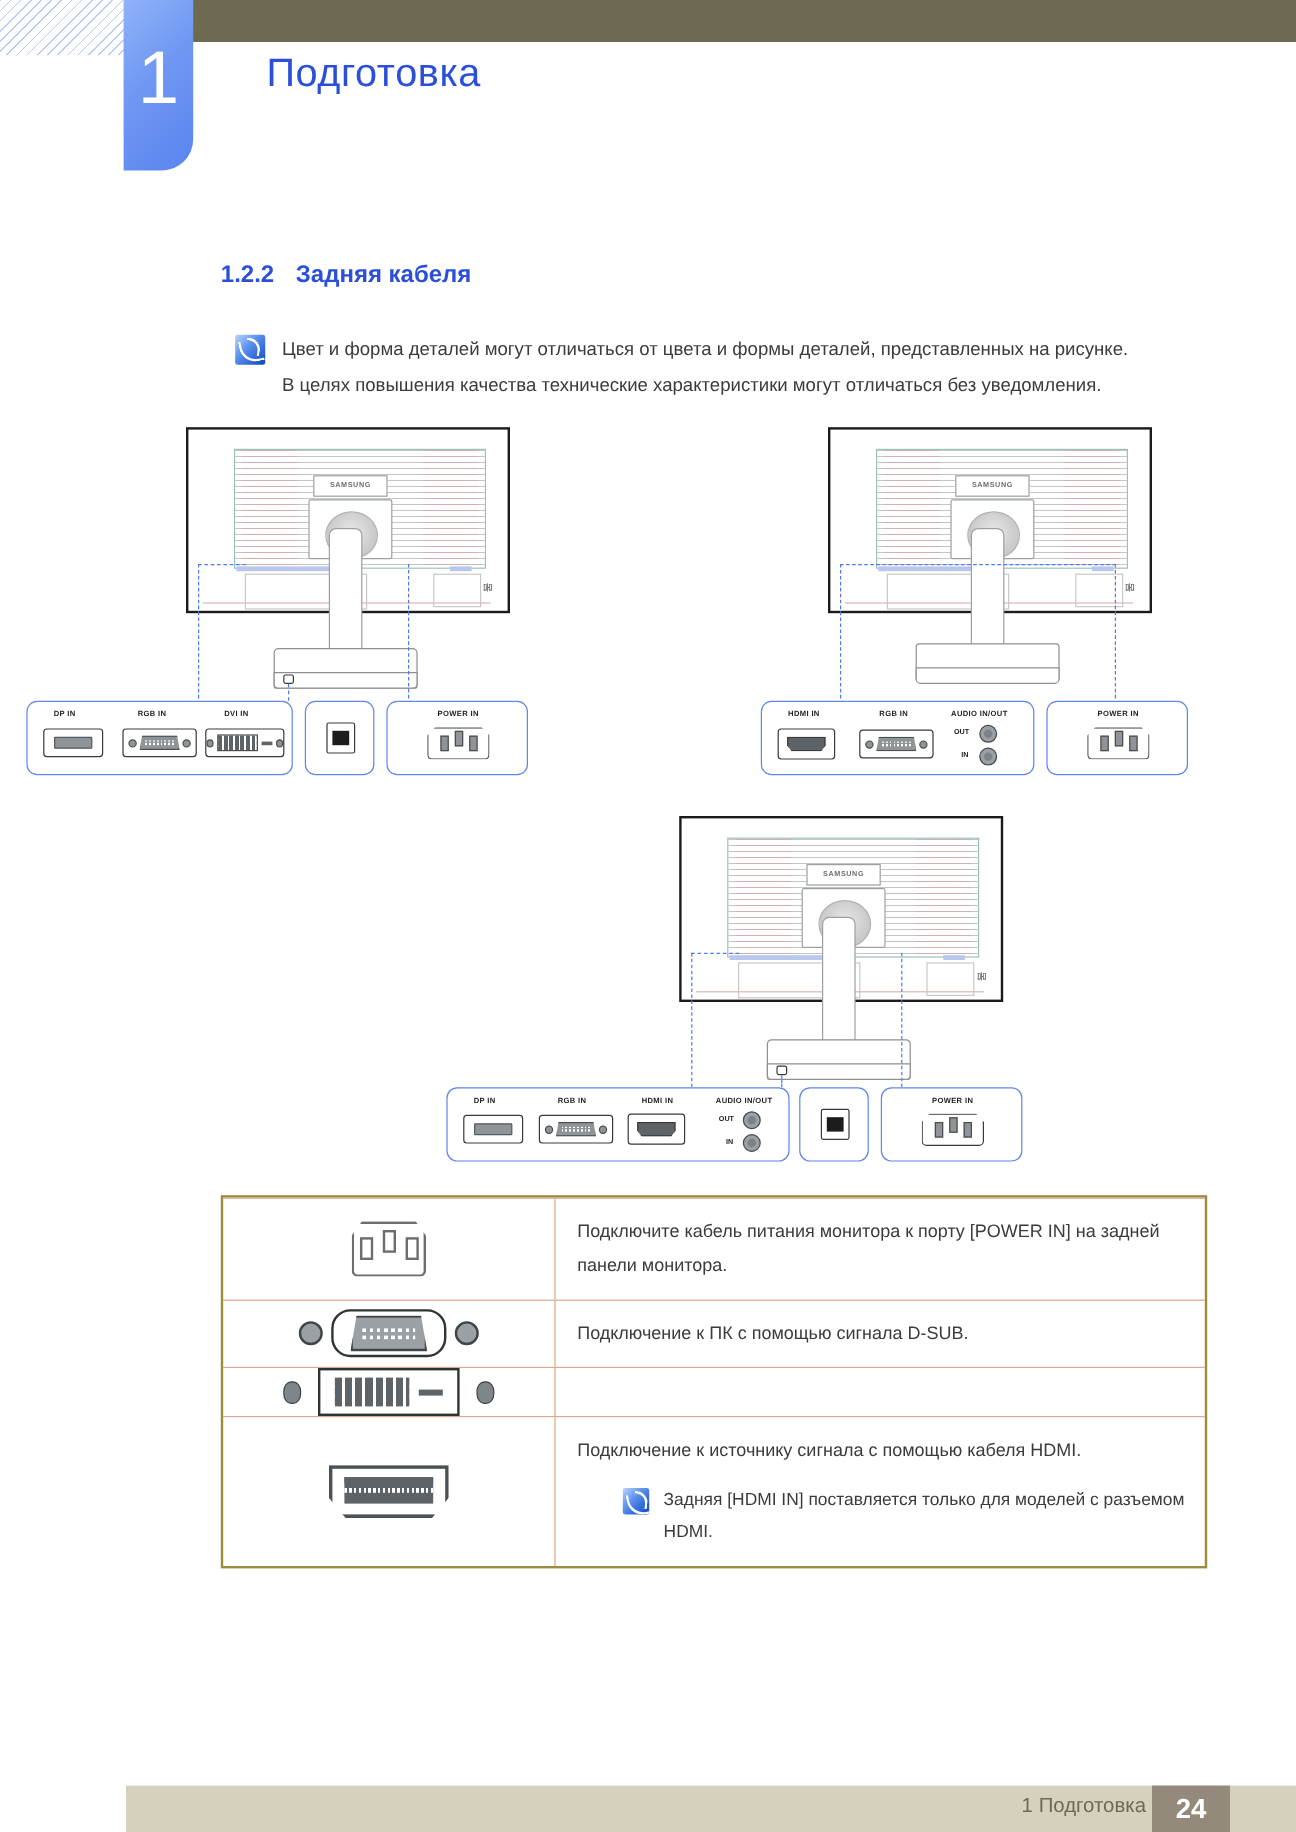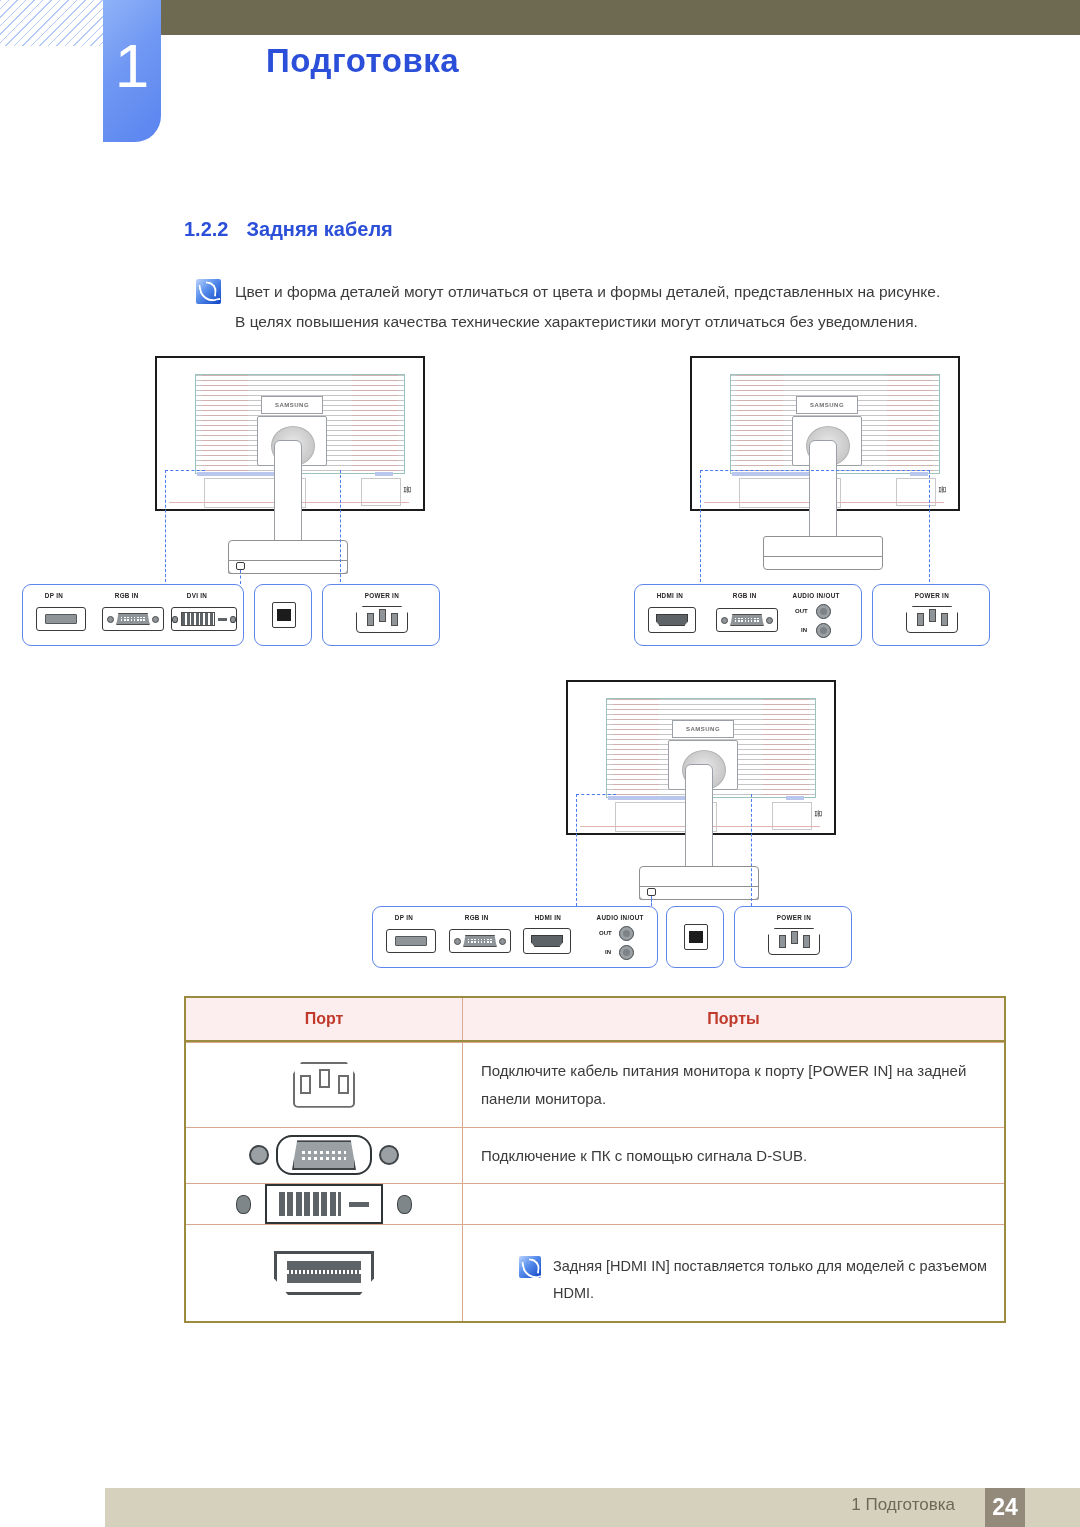--- a/index.html
+++ b/index.html
@@ -24,21 +24,21 @@
     background:linear-gradient(135deg,#8fb2f7 0%,#6f97f3 45%,#5a84ef 100%);
     border-bottom-right-radius:26px;
     display:flex;align-items:center;justify-content:center;
   }
   .chap-tab span{
     color:#fff;font-size:62px;font-weight:400;line-height:1;
     margin-top:-10px;letter-spacing:0;
   }
   .chap-title{
     position:absolute;left:222px;top:42px;
-    color:#2b4fd8;font-size:33px;font-weight:bold;letter-spacing:.5px;margin-left:44px;
+    color:#2b4fd8;font-size:33px;font-weight:normal;letter-spacing:.5px;
   }
 
   
   .sec-head{
     position:absolute;left:184px;top:218px;
     color:#2b4fd8;font-size:20px;font-weight:bold;
   }
   .sec-head .num{margin-right:18px;}
 
   
@@ -249,21 +249,21 @@
     display:block;width:78%;height:44%;background:#5d6367;margin-top:-2px;
     border-top:5px solid #5d6367;
     background-image:repeating-linear-gradient(90deg,#fff 0 2px,transparent 2px 4px);
     background-size:100% 4px;background-repeat:no-repeat;background-position:0 4px;
   }
 
   
   .foot-bar{position:absolute;left:105px;top:1488px;width:975px;height:39px;background:#d6d1bd;}
   .foot-txt{position:absolute;right:125px;top:1495px;color:#6f6856;font-size:17px;}
   .foot-pg{
-    position:absolute;right:55px;top:1488px;width:40px;height:39px;background:#938a7c;
+    position:absolute;right:55px;top:1488px;width:65px;height:39px;background:#938a7c;
     display:flex;align-items:center;justify-content:center;color:#fff;font-size:23px;font-weight:bold;
   }
 </style>
 </head>
 <body>
 
 <div class="hatch"></div>
 <div class="olive-bar"></div>
 <div class="chap-tab">
   <span>1</span>
@@ -466,24 +466,20 @@
       <div class="c-power" style="left:33px;top:21px;width:52px;height:27px;">
         <u></u>
           <u class="mid"></u>
           <u></u>
       </div>
     </div>
   </div>
 </div>
 
 <div class="tbl">
-  <div class="row head">
-    <div class="cL">Порт</div>
-    <div class="cR">Порты</div>
-  </div>
 
   <div class="row">
     <div class="cL">
       <div class="ti-power">
           <u></u>
           <u class="mid"></u>
           <u></u>
         </div>
     </div>
     <div class="cR">
@@ -522,20 +518,21 @@
     </div>
   </div>
 
   <div class="row">
     <div class="cL">
       <div class="ti-hdmi">
           <i></i>
         </div>
     </div>
     <div class="cR">
+      <div class="txt">Подключение к источнику сигнала с помощью кабеля HDMI.</div>
       <div class="subnote">
         <div class="note-ico"></div>
         <div class="txt">Задняя [HDMI IN] поставляется только для моделей с разъемом HDMI.</div>
       </div>
     </div>
   </div>
 </div>
 
 <div class="foot-bar"></div>
 <div class="foot-txt">1 Подготовка</div>

